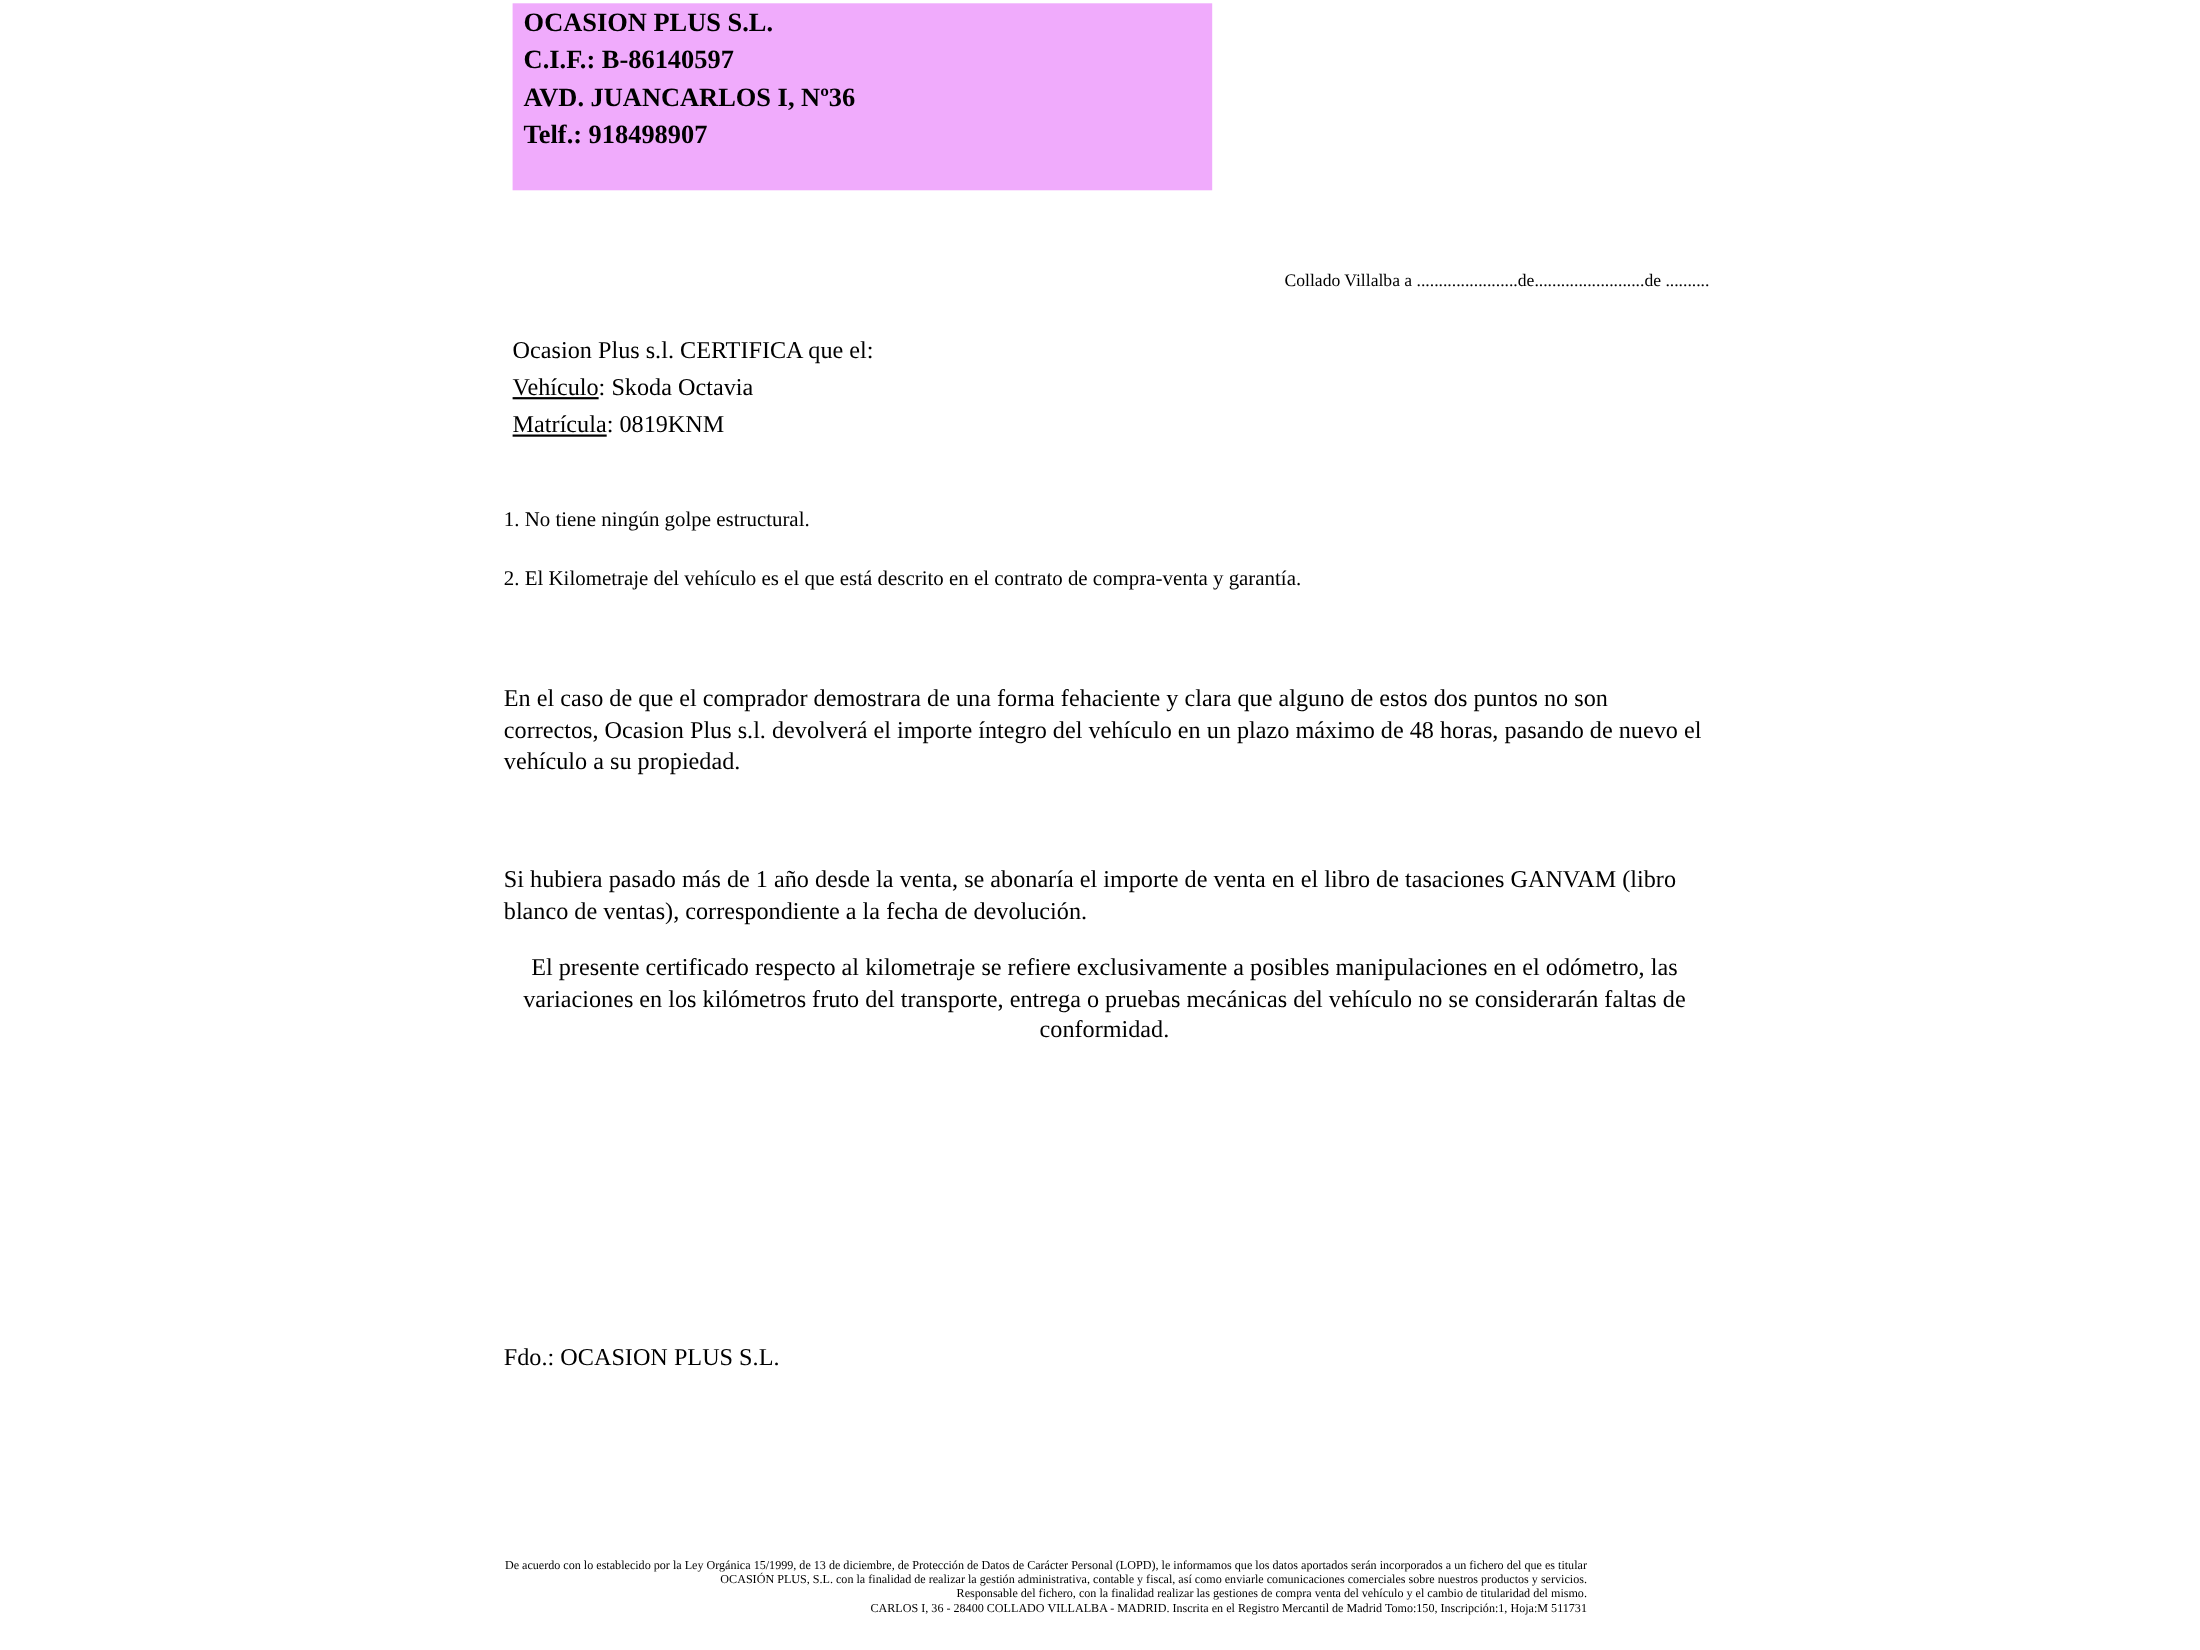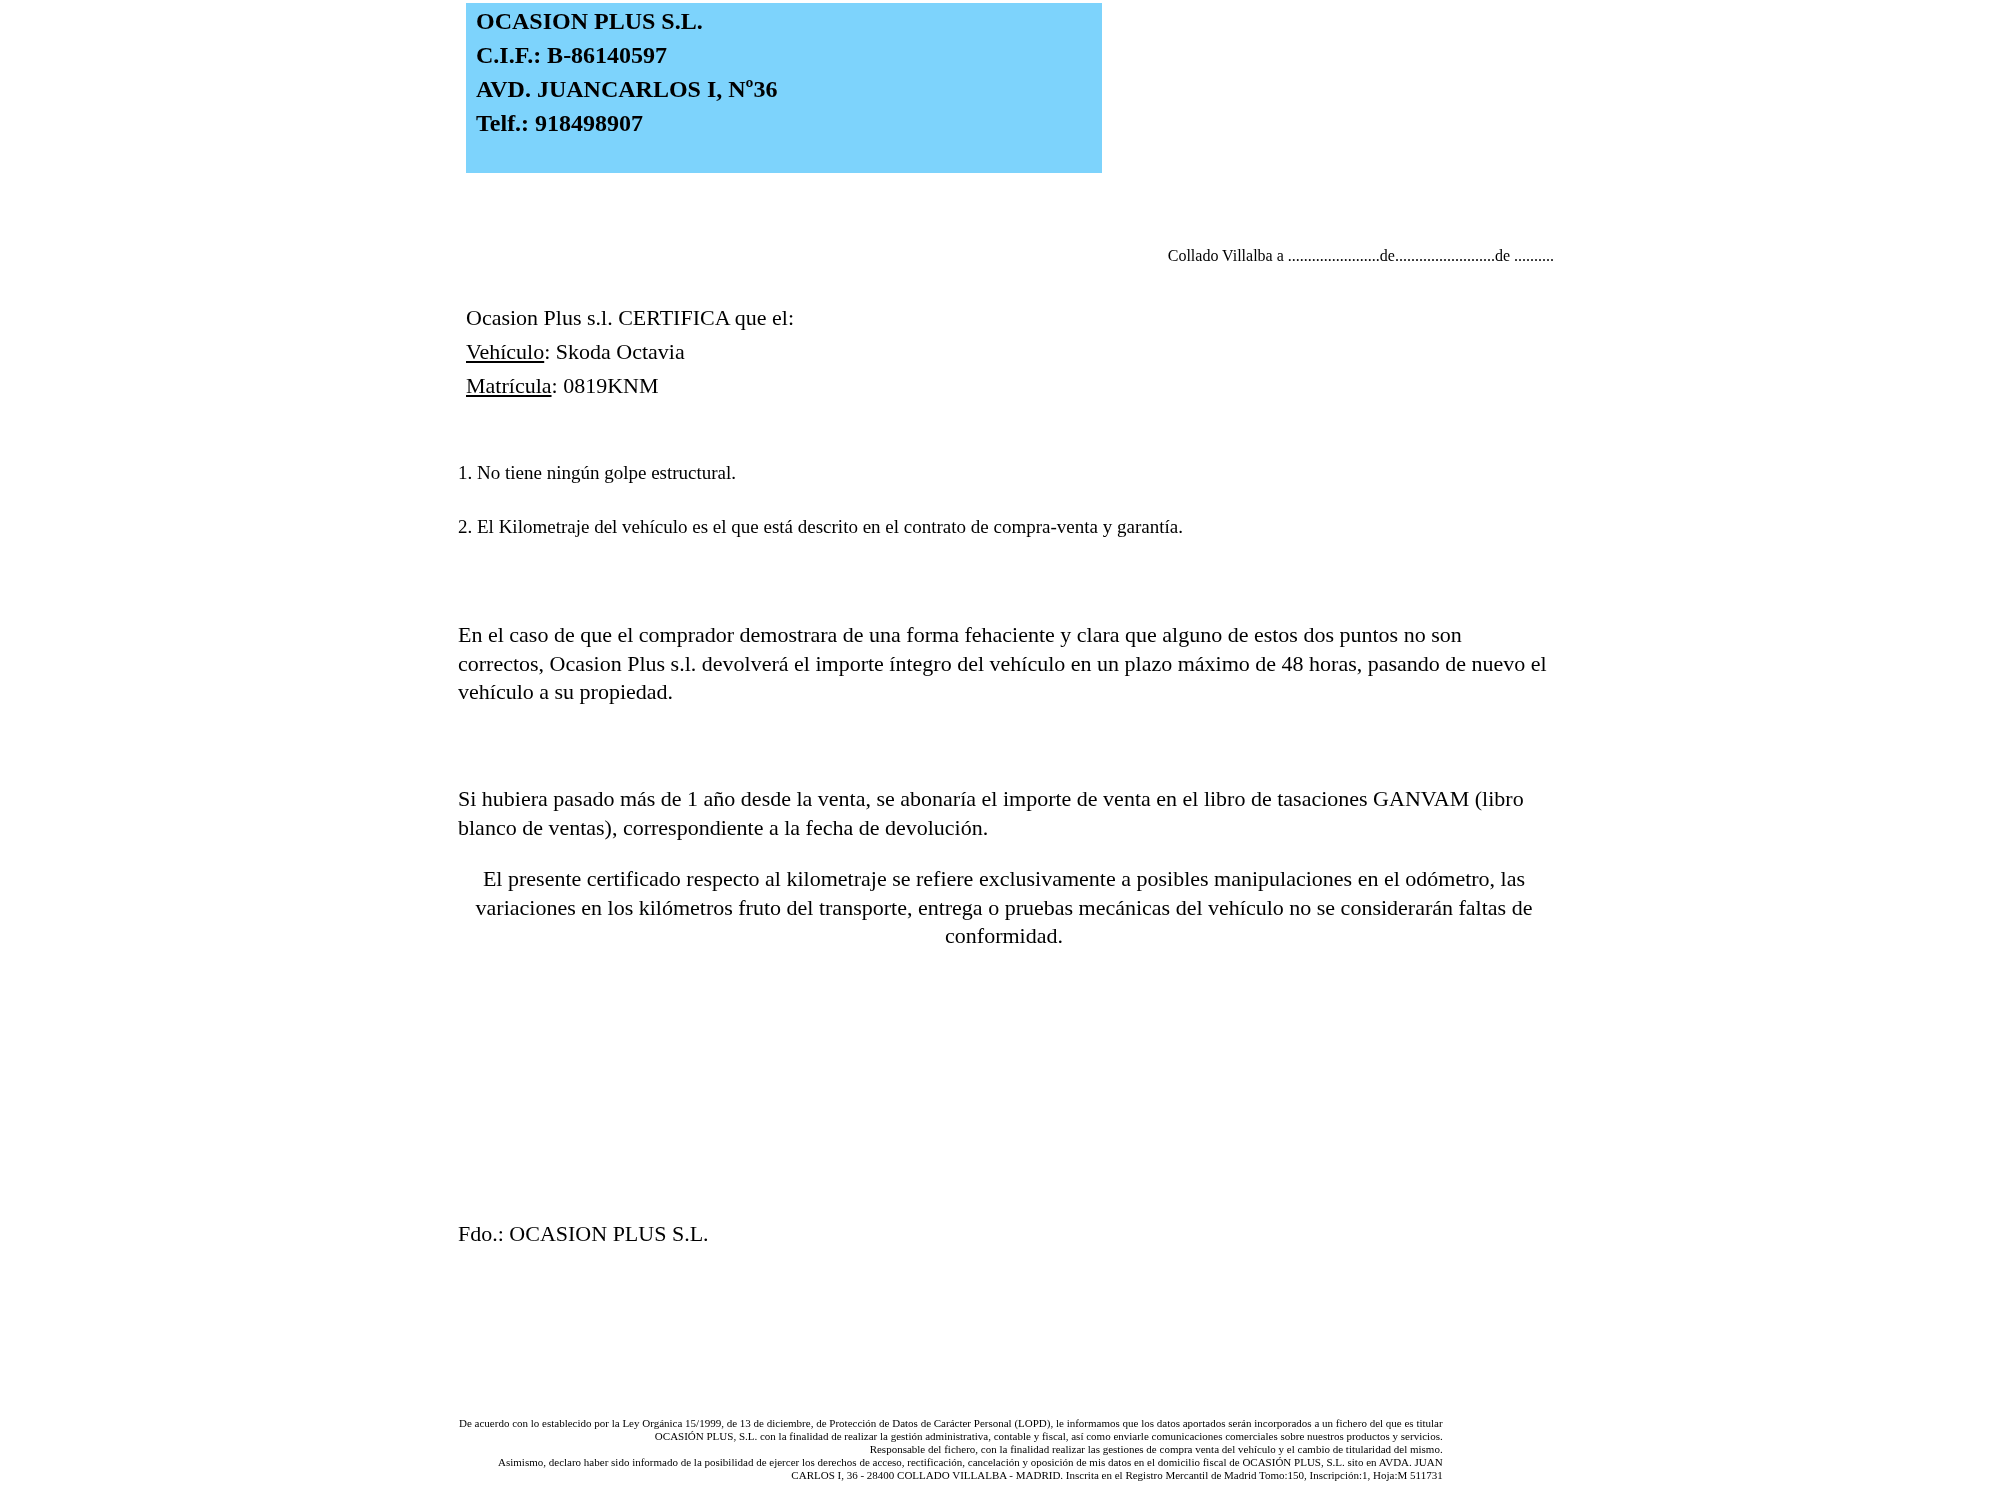--- a/index.html
+++ b/index.html
@@ -15,21 +15,21 @@
     font-family: "Liberation Serif", "DejaVu Serif", serif;
     color: #000000;
   }
   
   .header-box {
     position: absolute;
     left: 466px;
     top: 3px;
     width: 636px;
     height: 170px;
-    background: #7dd3fc;
+    background: #f0abfc;
     box-sizing: border-box;
     padding: 1px 0 0 10px;
   }
   .header-box .hline {
     font-size: 24px;
     font-weight: bold;
     line-height: 34px;
     white-space: nowrap;
   }
   
@@ -118,17 +118,16 @@
   <div class="body-para" style="top:621px;">En el caso de que el comprador demostrara de una forma fehaciente y clara que alguno de estos dos puntos no son correctos, Ocasion Plus s.l. devolverá el importe íntegro del vehículo en un plazo máximo de 48 horas, pasando de nuevo el vehículo a su propiedad.</div>
   <div class="body-para" style="top:785px;">Si hubiera pasado más de 1 año desde la venta, se abonaría el importe de venta en el libro de tasaciones GANVAM (libro blanco de ventas), correspondiente a la fecha de devolución.</div>
   <div class="body-para" style="top:865px;text-align:center;">El presente certificado respecto al kilometraje se refiere exclusivamente a posibles manipulaciones en el odómetro, las variaciones en los kilómetros fruto del transporte, entrega o pruebas mecánicas del vehículo no se considerarán faltas de conformidad.</div>
 
   <div class="signature">Fdo.: OCASION PLUS S.L.</div>
 
   <div class="legal">
     <div class="lline">De acuerdo con lo establecido por la Ley Orgánica 15/1999, de 13 de diciembre, de Protección de Datos de Carácter Personal (LOPD), le informamos que los datos aportados serán incorporados a un fichero del que es titular</div>
     <div class="lline">OCASIÓN PLUS, S.L. con la finalidad de realizar la gestión administrativa, contable y fiscal, así como enviarle comunicaciones comerciales sobre nuestros productos y servicios.</div>
     <div class="lline">Responsable del fichero, con la finalidad realizar las gestiones de compra venta del vehículo y el cambio de titularidad del mismo.</div>
-    <div class="lline">Asimismo, declaro haber sido informado de la posibilidad de ejercer los derechos de acceso, rectificación, cancelación y oposición de mis datos en el domicilio fiscal de OCASIÓN PLUS, S.L. sito en AVDA. JUAN</div>
     <div class="lline">CARLOS I, 36 - 28400 COLLADO VILLALBA - MADRID. Inscrita en el Registro Mercantil de Madrid Tomo:150, Inscripción:1, Hoja:M 511731</div>
   </div>
 
 </div>
 
 </body></html>

